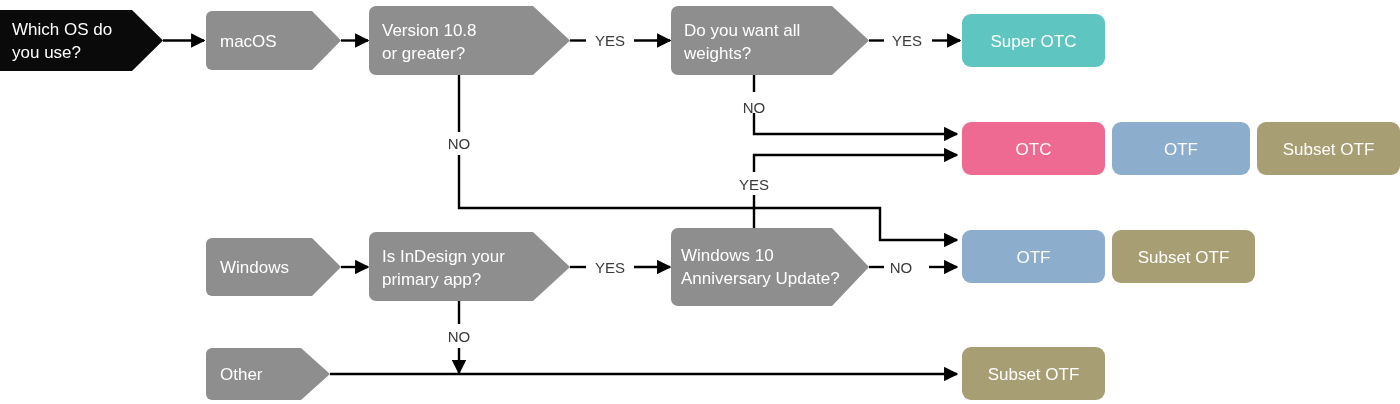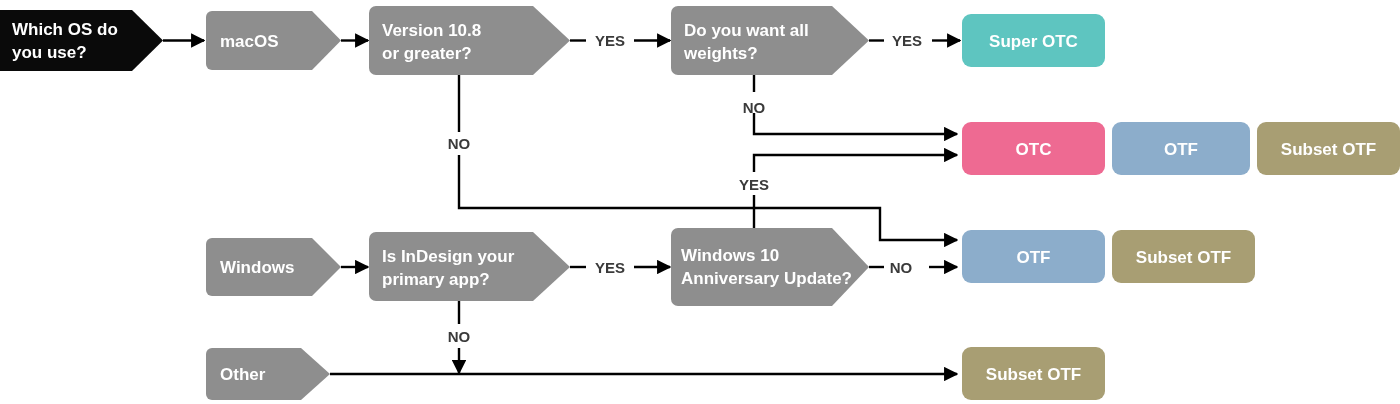--- a/index.html
+++ b/index.html
@@ -10,21 +10,20 @@
   }
   body {
     font-family: "Liberation Sans", sans-serif;
   }
   #chart-root {
     position: relative;
     width: 1400px;
     height: 404px;
     background: #ffffff;
     overflow: hidden;
-    font-weight: bold;
   }
   svg#flow {
     display: block;
     width: 1400px;
     height: 404px;
   }
   .node-label {
     font-family: "Liberation Sans", sans-serif;
     font-size: 17px;
     fill: #ffffff;

